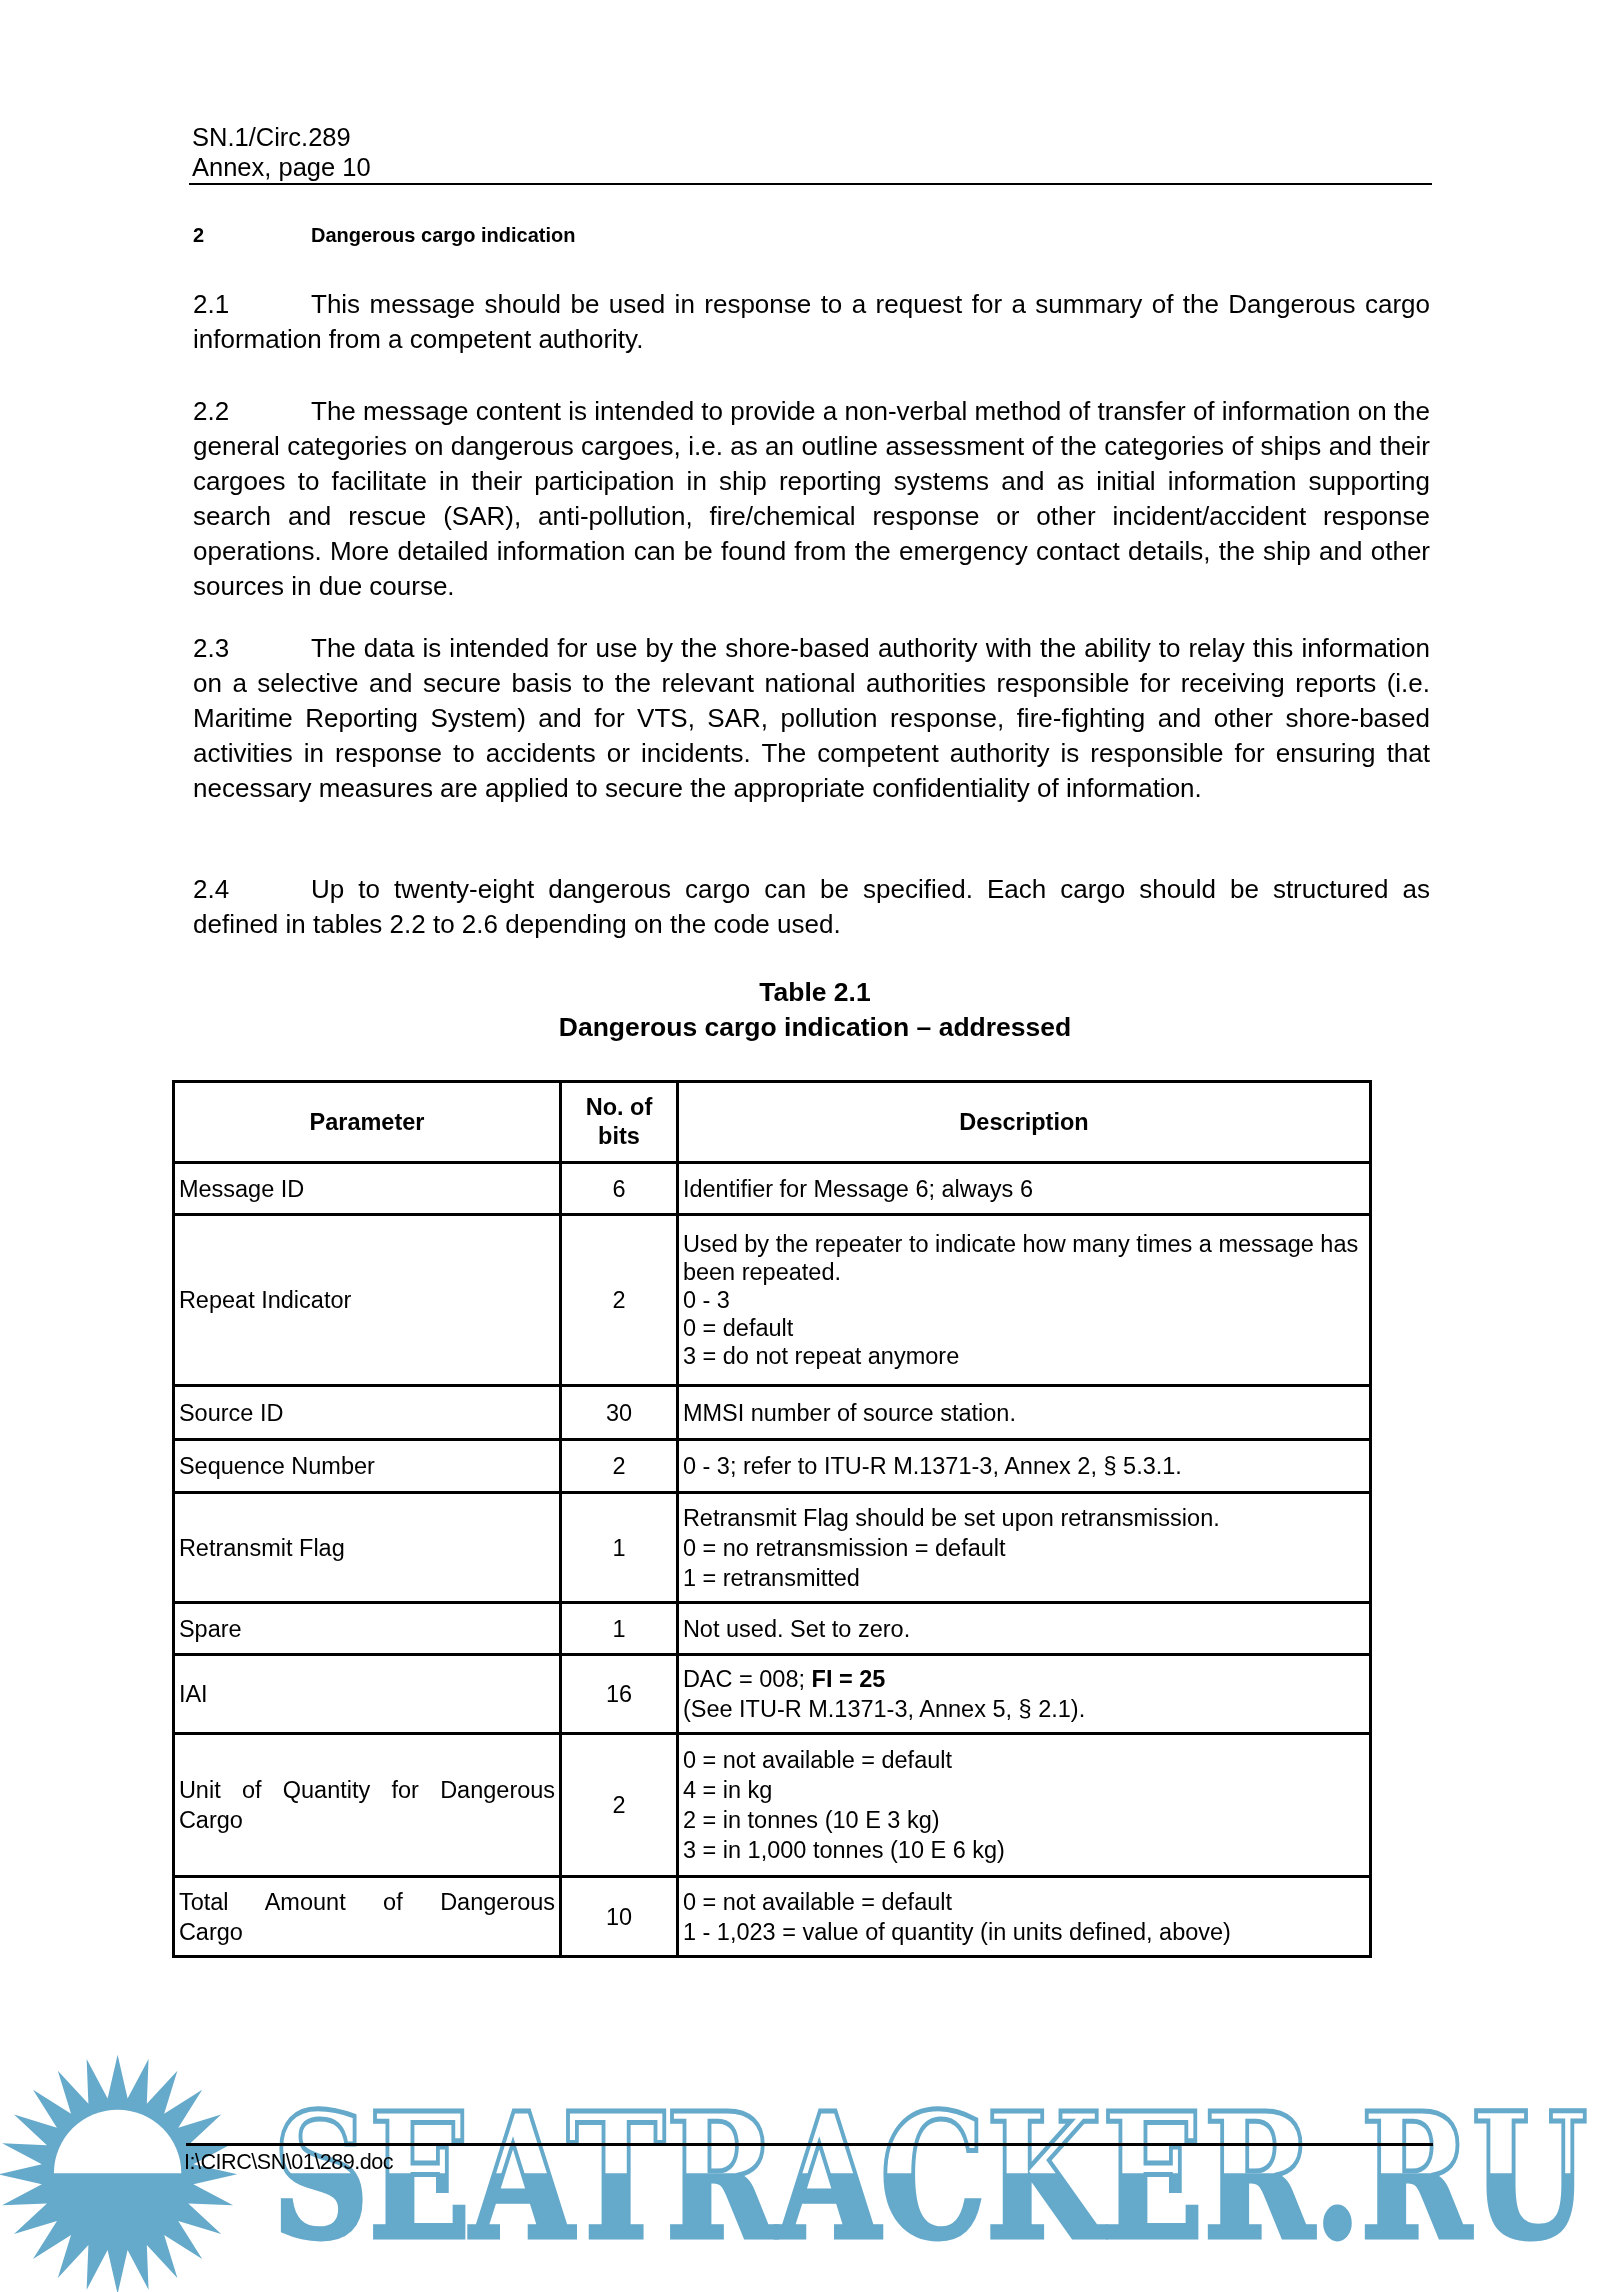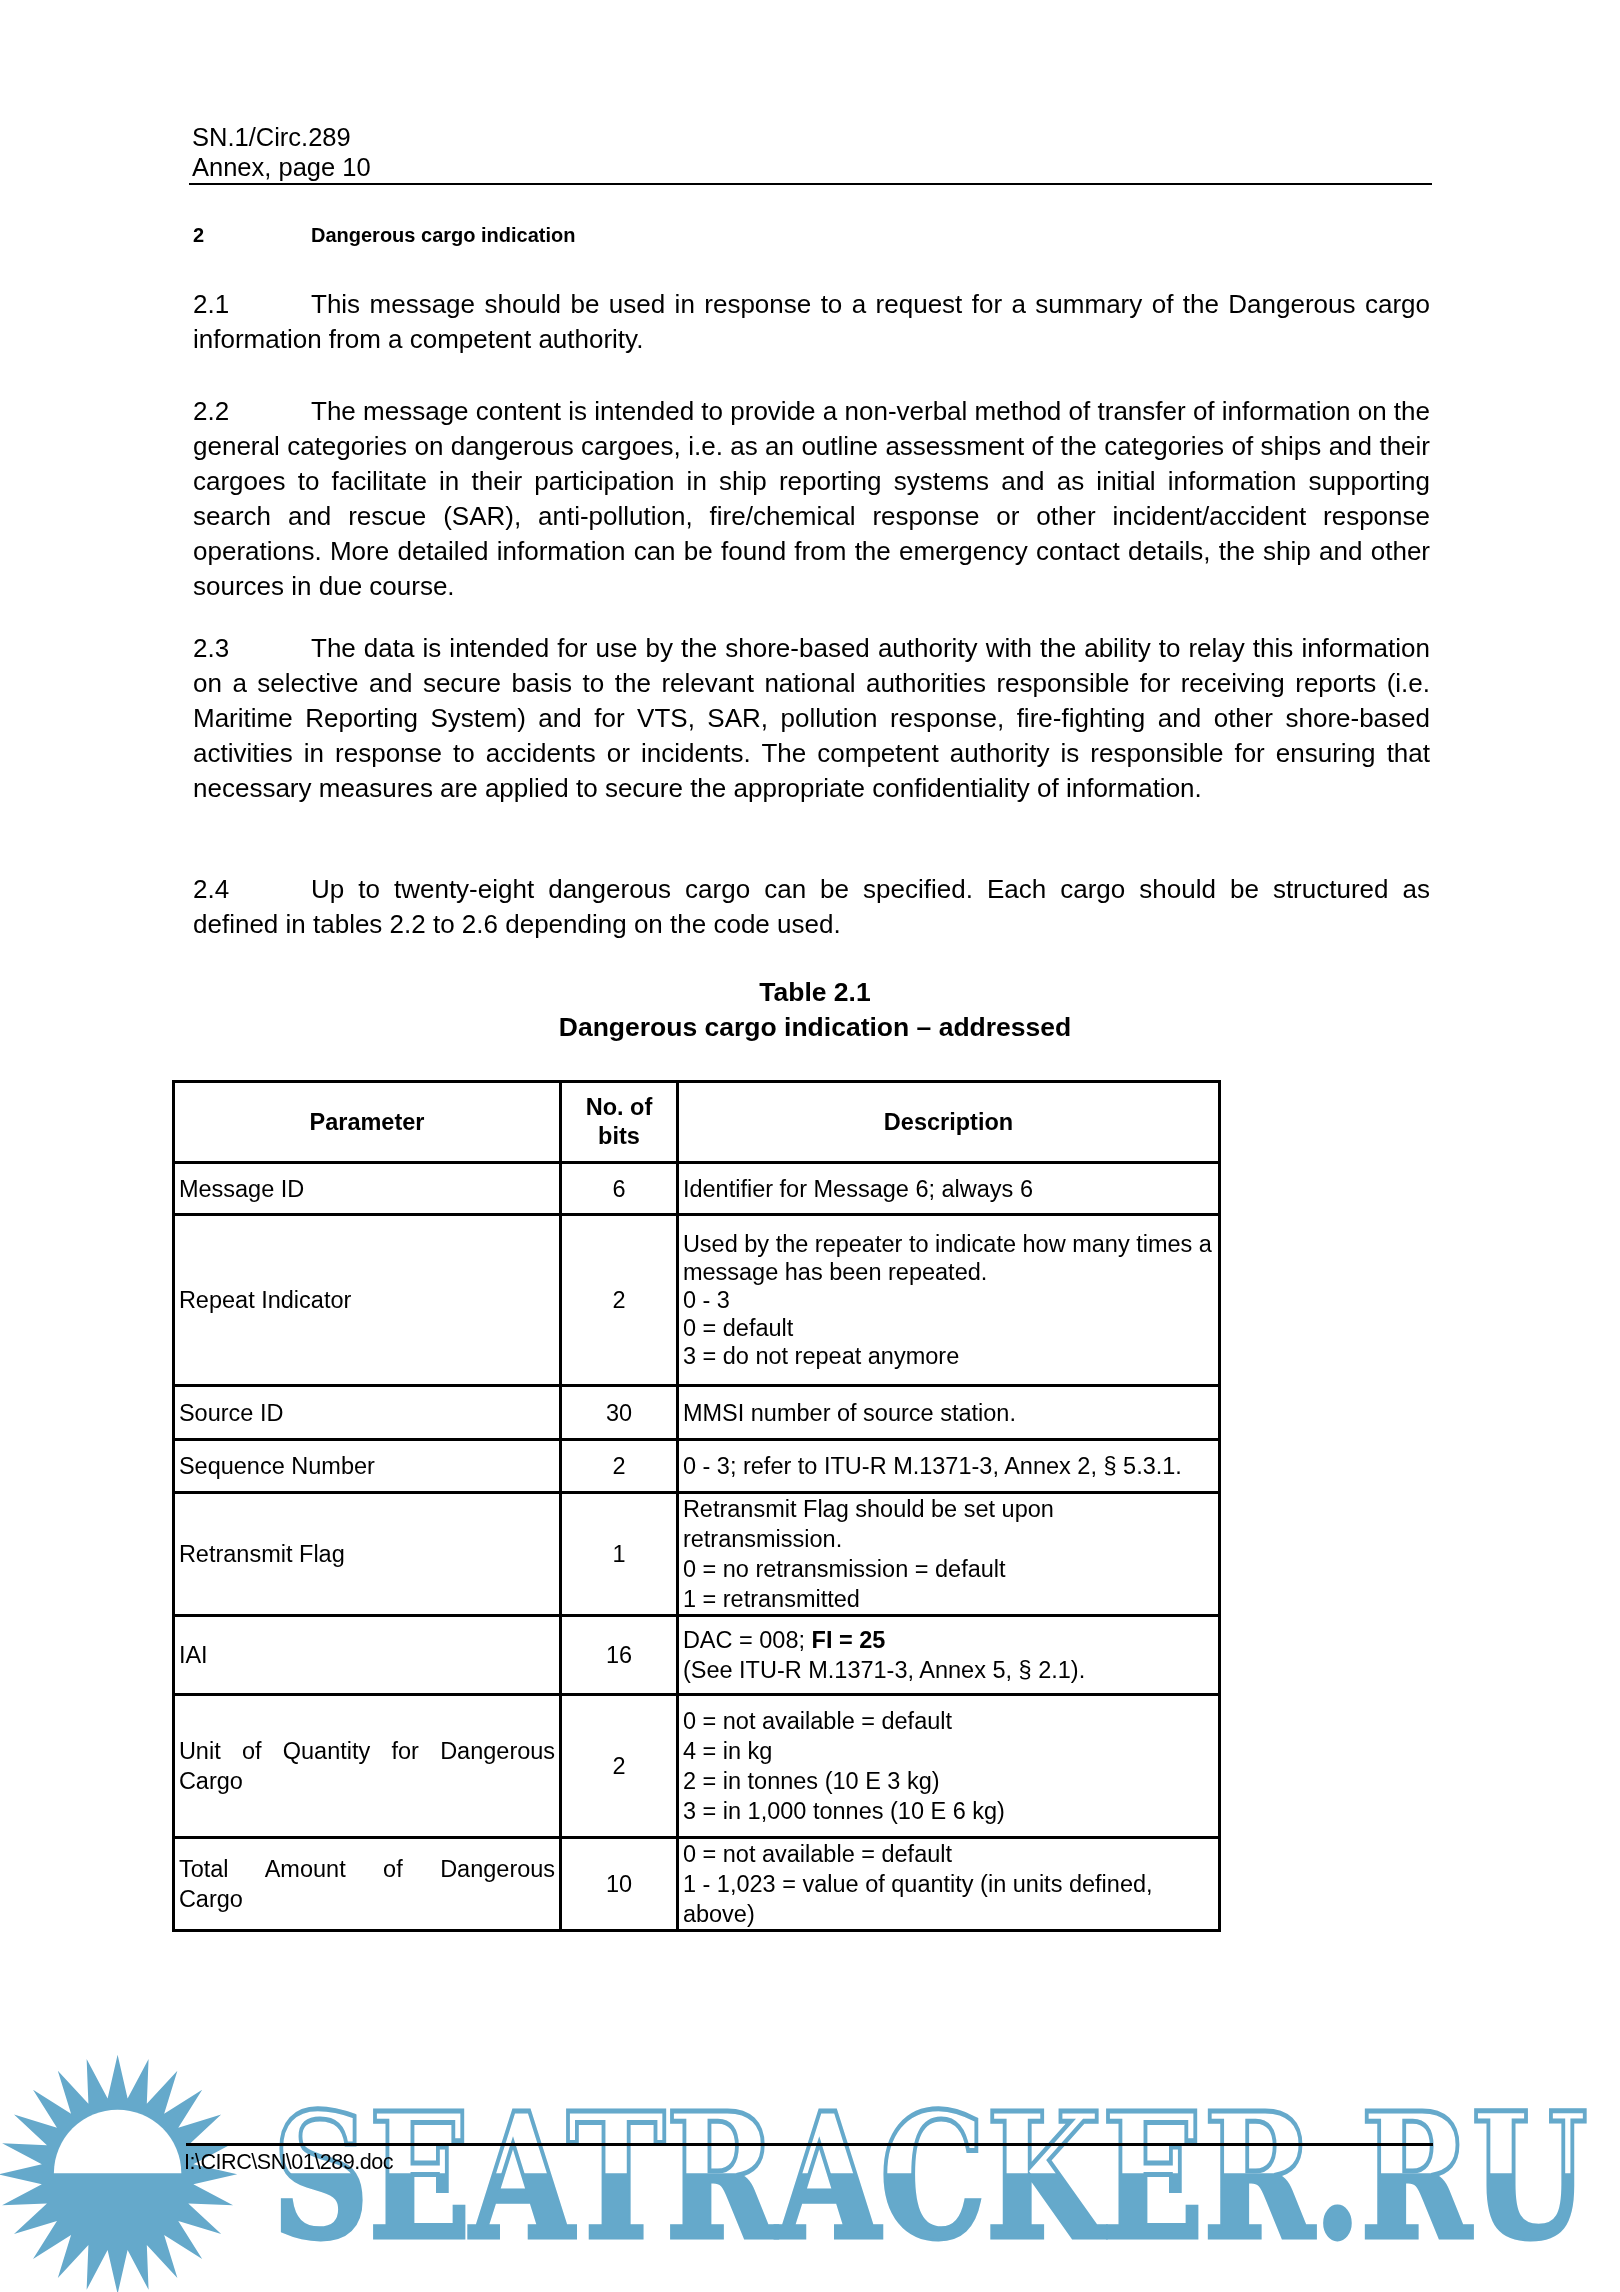--- a/index.html
+++ b/index.html
@@ -7,21 +7,21 @@
          font-family: "Liberation Sans", sans-serif; color: #000; }
   .abs { position: absolute; }
   .hdr { left: 192px; font-size: 25.5px; line-height: 30px; }
   .hdr-rule { left: 189px; top: 183px; width: 1243px; height: 2px; background: #000; }
   .section-heading { left: 193px; top: 218px; width: 1240px; font-size: 20px; font-weight: bold; line-height: 34px; }
   .section-heading .num { display: inline-block; width: 118px; }
   .para { left: 193px; width: 1237px; font-size: 26px; line-height: 35px; text-align: justify; }
   .para .num { display: inline-block; width: 118px; }
   .table-caption { left: 173px; width: 1284px; text-align: center; font-size: 26.5px; font-weight: bold; line-height: 35px; }
 
-  table.dc { position: absolute; left: 172px; top: 1080px; width: 1049px; border-collapse: collapse;
+  table.dc { position: absolute; left: 172px; top: 1080px; width: 1200px; border-collapse: collapse;
              font-size: 23.5px; line-height: 30px; border: 3.9px solid #000; table-layout: fixed; }
   table.dc th, table.dc td { border: 3.4px solid #000; padding: 0 3.9px; vertical-align: middle; }
   table.dc th { font-weight: bold; text-align: center; line-height: 29px; }
   table.dc td.p { text-align: justify; text-align-last: justify; }
   table.dc td.p.single { text-align-last: left; }
   table.dc td.b { text-align: center; }
   table.dc td.d { text-align: left; }
   .dline { display: block; }
   .bold { font-weight: bold; }
 
@@ -100,20 +100,25 @@
     </tr>
     <tr style="height:110px;">
       <td class="p single">Retransmit Flag</td>
       <td class="b">1</td>
       <td class="d">
         <span class="dline">Retransmit Flag should be set upon retransmission.</span>
         <span class="dline">0 = no retransmission = default</span>
         <span class="dline">1 = retransmitted</span>
       </td>
     </tr>
+    <tr style="height:52px;">
+      <td class="p single">Spare</td>
+      <td class="b">1</td>
+      <td class="d">Not used. Set to zero.</td>
+    </tr>
     <tr style="height:79px;">
       <td class="p single">IAI</td>
       <td class="b">16</td>
       <td class="d">
         <span class="dline"><span style="white-space:pre">DAC = 008; </span><span class="bold">FI = 25</span></span>
         <span class="dline">(See ITU-R M.1371-3, Annex 5, § 2.1).</span>
       </td>
     </tr>
     <tr style="height:143px;">
       <td class="p">

